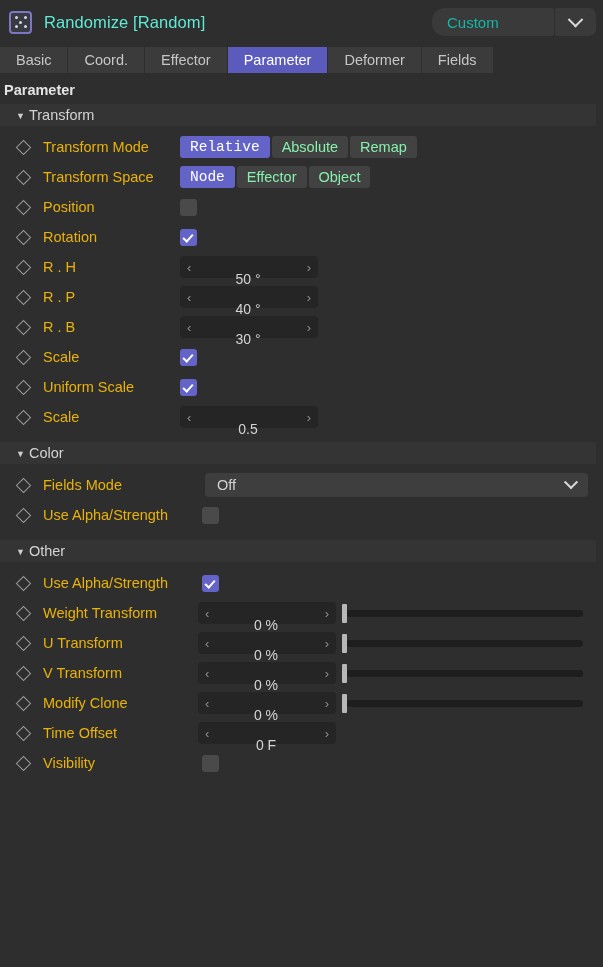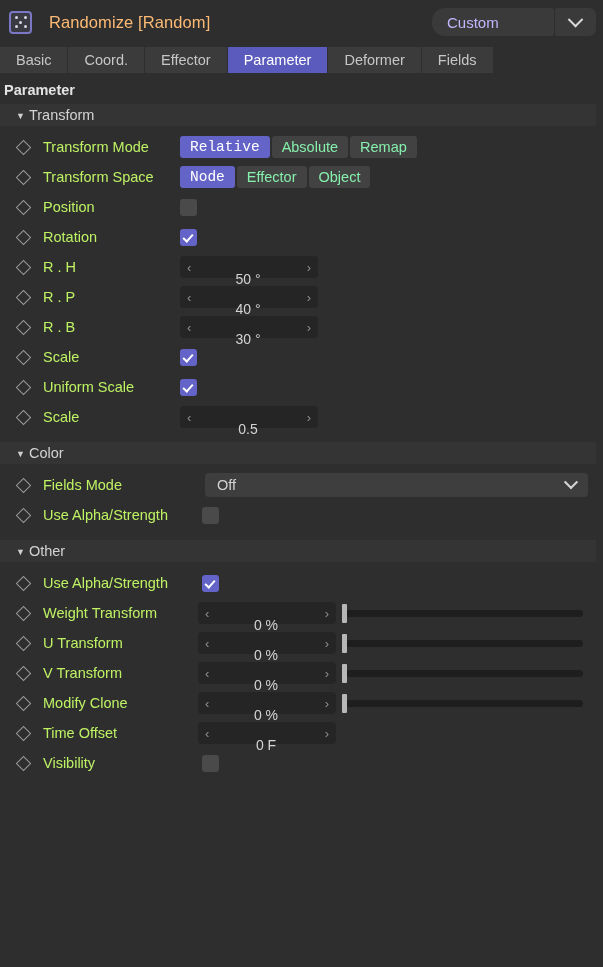--- a/index.html
+++ b/index.html
@@ -42,43 +42,43 @@
     border-radius: 50%;
     background: #d8d8e8;
   }
   .obj-icon i.d1 { left: 3.5px;  top: 3.5px; }
   .obj-icon i.d2 { right: 3.5px; top: 3.5px; }
   .obj-icon i.d3 { left: 8px;    top: 8px; }
   .obj-icon i.d4 { left: 3.5px;  bottom: 3.5px; }
   .obj-icon i.d5 { right: 3.5px; bottom: 3.5px; }
 
   .obj-title {
-    margin-left: 17px;
+    margin-left: 12px;
     font-size: 16.5px;
-    color: #fdba74;
+    color: #5eead4;
     letter-spacing: 0.1px;
     white-space: nowrap;
   }
 
   .preset-wrap {
     position: absolute;
     right: 7px; top: 8px;
     height: 28px;
     display: flex;
     align-items: stretch;
   }
   .preset-field {
     width: 122px;
     background: #3a3a3a;
     border-radius: 13px 2px 2px 13px;
     display: flex;
     align-items: center;
     padding-left: 15px;
     font-size: 15px;
-    color: #c4b5fd;
+    color: #14b8a6;
     box-sizing: border-box;
   }
   .preset-arrow {
     width: 41px;
     margin-left: 1px;
     background: #3a3a3a;
     border-radius: 2px 7px 7px 2px;
     display: flex;
     align-items: center;
     justify-content: center;
@@ -152,21 +152,21 @@
     width: 11px; height: 11px;
     margin-left: 18px;
     border: 1.4px solid #9a9a9a;
     transform: rotate(45deg);
     box-sizing: border-box;
     flex: 0 0 auto;
   }
   .label {
     margin-left: 14px;
     font-size: 14.5px;
-    color: #bef264;
+    color: #eab308;
     white-space: nowrap;
   }
 
   
   .ctl {
     position: absolute;
     left: 180px;
     display: flex;
     align-items: center;
   }

